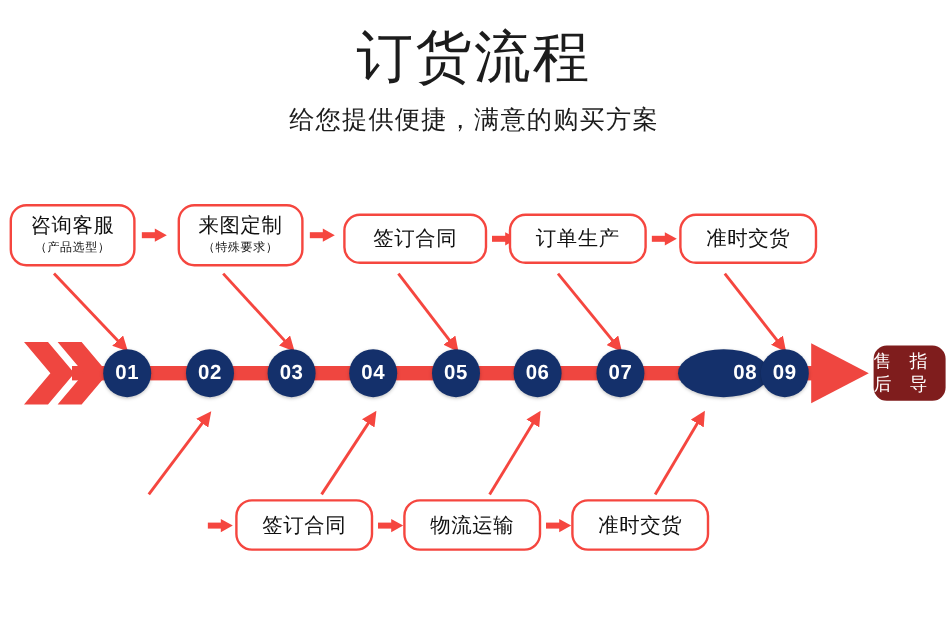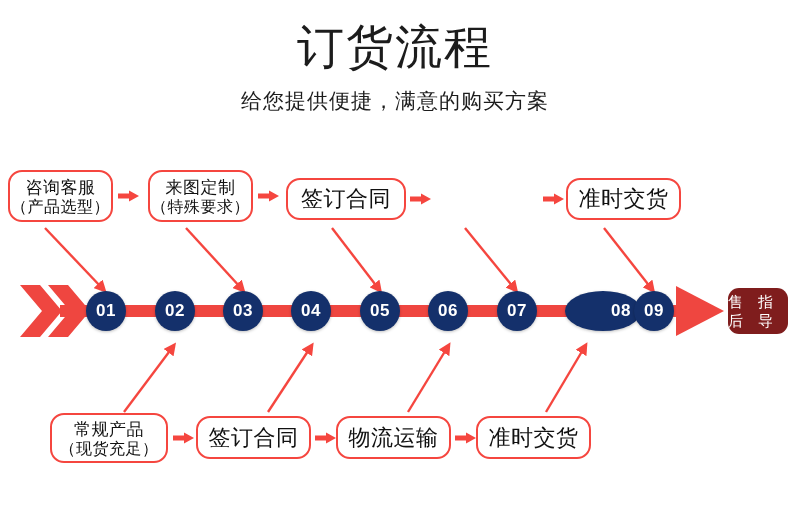--- a/index.html
+++ b/index.html
@@ -70,27 +70,27 @@
     text-align: center;
     color: #111111;
   }
   .step-box .line1 {
     font-size: 17px;
     line-height: 21px;
     letter-spacing: 0.5px;
     white-space: nowrap;
   }
   .step-box .line2 {
-    font-size: 16px;
+    font-size: 10px;
     line-height: 17px;
     letter-spacing: 0.5px;
     white-space: nowrap;
   }
   .step-box.one-line .line1 {
-    font-size: 22px;
+    font-size: 17px;
     line-height: 22px;
   }
 
   
   .connector {
     position: absolute;
     width: 22px;
     height: 14px;
   }
 
@@ -196,20 +196,23 @@
 
   <div class="step-box one-line" style="left:286px; top:178px; width:120px; height:42px;">
     <span class="line1">签订合同</span>
   </div>
 
   <svg class="connector" style="left:410px; top:192px;" viewBox="0 0 22 14">
     <rect x="0" y="4.5" width="12" height="5" fill="#f5463f"></rect>
     <path d="M11,1.5 L21,7 L11,12.5 z" fill="#f5463f"></path>
   </svg>
 
+  <div class="step-box one-line" style="left:424px; top:178px; width:115px; height:42px;">
+    <span class="line1">订单生产</span>
+  </div>
 
   <svg class="connector" style="left:543px; top:192px;" viewBox="0 0 22 14">
     <rect x="0" y="4.5" width="12" height="5" fill="#f5463f"></rect>
     <path d="M11,1.5 L21,7 L11,12.5 z" fill="#f5463f"></path>
   </svg>
 
   <div class="step-box one-line" style="left:566px; top:178px; width:115px; height:42px;">
     <span class="line1">准时交货</span>
   </div>
 
@@ -239,24 +242,20 @@
     </div>
   <div class="num-circle" style="left:634px; top:291px;">
       <span>09</span>
     </div>
 
   <div class="end-badge" style="left:728px; top:288px;">
     <span>售后</span>
     <span>指导</span>
   </div>
 
-  <div class="step-box" style="left:50px; top:413px; width:118px; height:50px;">
-    <span class="line1">常规产品</span>
-    <span class="line2">（现货充足）</span>
-  </div>
 
   <svg class="connector" style="left:173px; top:431px;" viewBox="0 0 22 14">
     <rect x="0" y="4.5" width="12" height="5" fill="#f5463f"></rect>
     <path d="M11,1.5 L21,7 L11,12.5 z" fill="#f5463f"></path>
   </svg>
 
   <div class="step-box one-line" style="left:196px; top:416px; width:115px; height:43px;">
     <span class="line1">签订合同</span>
   </div>
 

